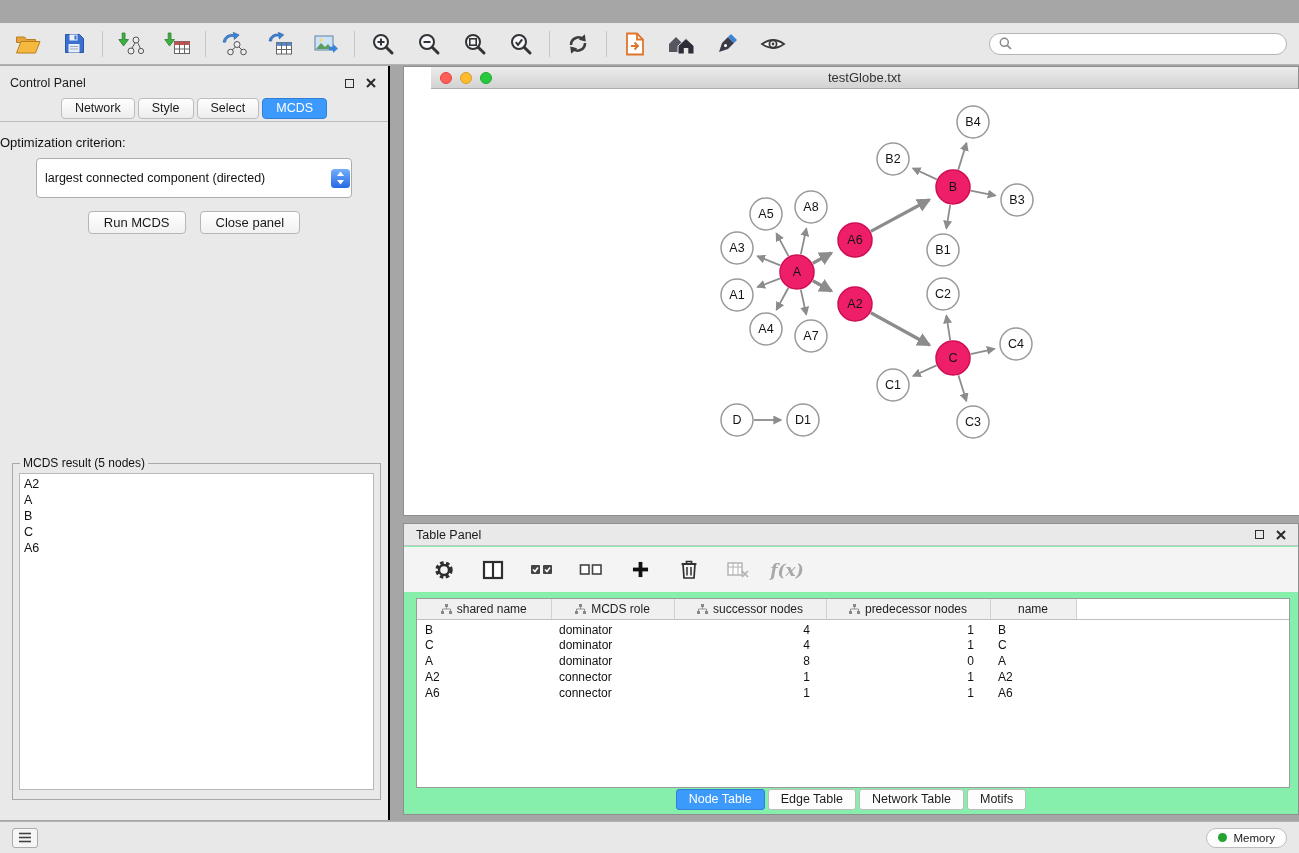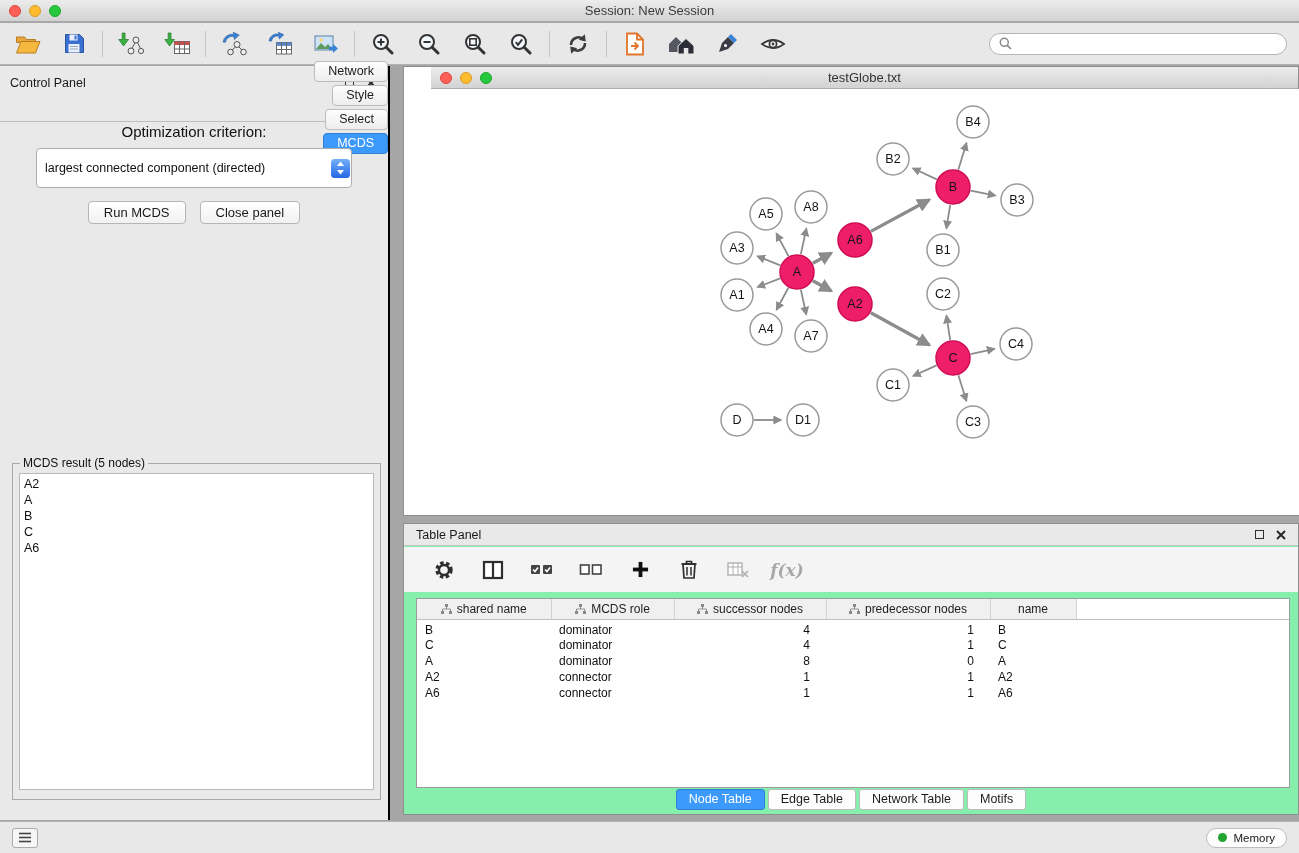--- a/index.html
+++ b/index.html
@@ -25,25 +25,25 @@
 
   
   .workspace{position:absolute;top:66px;left:0;right:0;bottom:33px;}
 
   
   .control-panel{position:absolute;left:0;top:0;bottom:0;width:390px;background:#e9e9e9;border-right:2px solid #000000;}
   .panel-header{height:30px;display:flex;align-items:center;padding:4px 12px 0 10px;}
   .panel-title{font-size:12.5px;color:#1a1a1a;flex:1;}
   .float-box{width:9px;height:9px;border:1.4px solid #2e2e2e;display:inline-block;margin-right:12px;}
   .close-x{display:inline-flex;}
-  .cp-tabs{height:26px;display:flex;justify-content:center;align-items:flex-end;gap:3px;border-bottom:1px solid #bdbdbd;padding-bottom:2px;flex-direction:column;}
+  .cp-tabs{height:26px;display:flex;justify-content:center;align-items:flex-end;gap:3px;border-bottom:1px solid #bdbdbd;padding-bottom:2px;}
   .cp-tab{font-size:12.5px;color:#1c1c1c;background:linear-gradient(#fefefe,#ededed);border:1px solid #bcbcbc;border-radius:4px;padding:2px 13px 3px;cursor:default;}
   .cp-tab.active{background:#3d9afd;border-color:#2f7fd6;color:#fff;}
   .cp-body{position:absolute;top:57px;left:0;right:0;bottom:0;}
-  .opt-label{margin-top:0;text-align:center;font-size:15px;color:#111;}
+  .opt-label{margin-top:12px;text-align:left;font-size:13px;color:#111;}
   .combo{width:316px;height:40px;margin:8px auto 0;background:#fff;border:1px solid #adadad;border-radius:4px;display:flex;align-items:center;}
   .combo-text{flex:1;font-size:12.5px;padding-left:8px;color:#111;white-space:nowrap;overflow:hidden;}
   .combo-arrows{width:19px;height:19px;margin-right:1px;border-radius:3.5px;background:linear-gradient(#74b0fb,#2468e4);display:flex;align-items:center;justify-content:center;}
   .cp-buttons{margin-top:13px;display:flex;justify-content:center;gap:14px;}
   .mac-btn{font-family:"Liberation Sans",sans-serif;font-size:13px;background:linear-gradient(#ffffff,#f1f1f1);border:1px solid #b6b6b6;border-radius:4px;padding:3px 15px;color:#1a1a1a;cursor:default;}
   .result-box{position:absolute;left:12px;right:7px;top:333px;bottom:20px;border:1px solid #a9a9a9;margin:0;padding:3px 6px 9px 6px;}
   .result-box legend{font-size:12px;color:#111;padding:0 3px;margin-left:1px;}
   .result-list{width:100%;height:100%;background:#fff;border:1px solid #b9b9b9;padding:2px 4px;overflow:hidden;}
   .result-item{font-size:12.5px;line-height:16px;color:#111;}
 
@@ -82,28 +82,20 @@
   .status-left-btn{width:26px;height:20px;background:#f6f6f6;border:1px solid #ababab;border-radius:3px;display:flex;align-items:center;justify-content:center;}
   .memory-btn{height:20px;background:#fdfdfd;border:1px solid #bdbdbd;border-radius:10px;display:flex;align-items:center;gap:6px;padding:0 11px;}
   .mem-dot{width:9px;height:9px;border-radius:50%;background:#23a32f;display:inline-block;}
   .memory-btn span.lbl{font-size:11.5px;color:#1a1a1a;}
 </style>
 </head>
 <body>
 
 <div class="app">
 
-  <div class="titlebar">
-    <div class="traffic">
-      <span class="tl red"></span>
-      <span class="tl yellow"></span>
-      <span class="tl green"></span>
-    </div>
-    <div class="win-title">Session: New Session</div>
-  </div>
 
   <div class="toolbar">
     <div class="tb-group">
       <div class="tb-btn">
         <svg width="26" height="22" viewBox="0 0 26 22">
             <path d="M1.5 4 h8 l2 2.5 h9 v3 h-19 z" fill="#e8a33a" stroke="#b87e1d"></path>
             <path d="M1.5 20 L6 8.5 h19 L20.5 20 z" fill="#f6b93f" stroke="#b87e1d"></path>
           </svg>
       </div>
       <div class="tb-btn">

